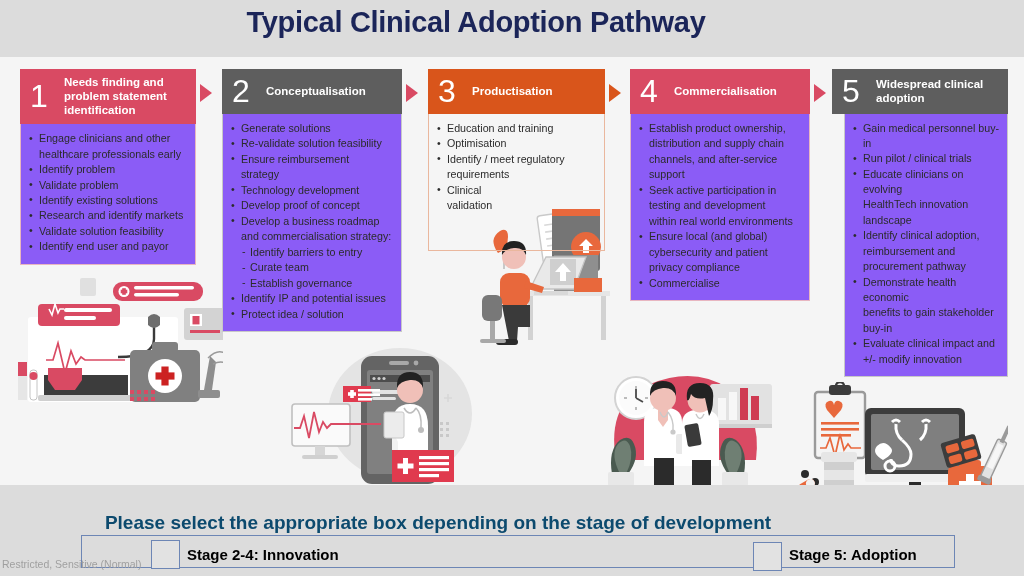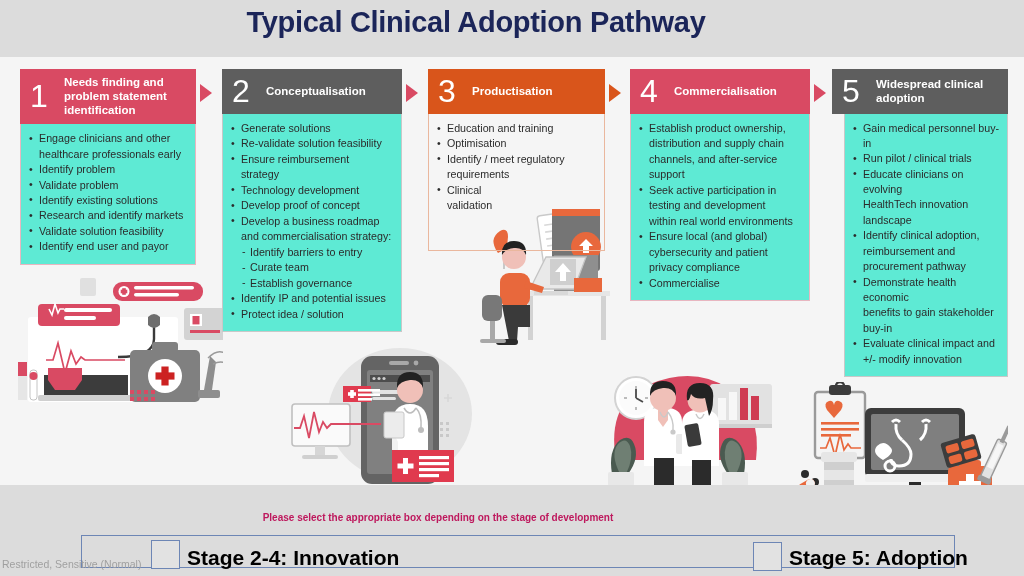--- a/index.html
+++ b/index.html
@@ -40,21 +40,21 @@
   .stage-num {
     font-size:32px; font-weight:400; color:#ffffff;
     line-height:1; width:30px; flex:0 0 30px;
     font-family:"Liberation Sans", sans-serif;
   }
   .stage-title {
     font-size:11.5px; font-weight:bold; color:#ffffff;
     line-height:1.22; padding-left:4px;
   }
   .stage-body {
-    background:#5eead4;
+    background:#8b5cf6;
     border-left:1px solid; border-right:1px solid; border-bottom:1px solid;
     padding:7px 7px 9px 8px;
   }
   .stage-body ul { list-style:none; }
   .stage-body li {
     font-size:10.7px; color:#2b2b2b; line-height:1.40;
     padding-left:10px; position:relative; margin-bottom:0.5px;
   }
   .stage-body li.bulleted::before {
     content:"\2022"; position:absolute; left:0px; top:-0.5px;
@@ -76,32 +76,32 @@
     border-left:12px solid #d94a63;
   }
   .arrow.orange { border-left-color:#d9551b; }
 
   
   .illus { position:absolute; }
 
   
   #prompt-text {
     position:absolute; left:0; top:512px; width:876px;
-    text-align:center; font-size:10px; font-weight:bold; color:#be185d;
+    text-align:center; font-size:19px; font-weight:bold; color:#0c4a6e;
   }
   #select-bar {
     position:absolute; left:81px; top:535px; width:874px; height:33px;
     border:1.3px solid #6d86b5; background:#dcdcdc;
   }
   .checkbox {
     position:absolute; width:29px; height:29px;
     border:1.4px solid #6d86b5; background:#e2e2e2;
   }
   .cb-label {
-    position:absolute; font-size:21px; font-weight:bold; color:#000;
+    position:absolute; font-size:15px; font-weight:bold; color:#000;
     white-space:nowrap;
   }
   #cb-innovation { left:151px; top:540px; }
   #lbl-innovation { left:187px; top:546px; }
   #cb-adoption { left:753px; top:542px; }
   #lbl-adoption { left:789px; top:546px; }
 
   #watermark {
     position:absolute; left:2px; top:558px;
     font-size:10.5px; color:#a0a0a0;

